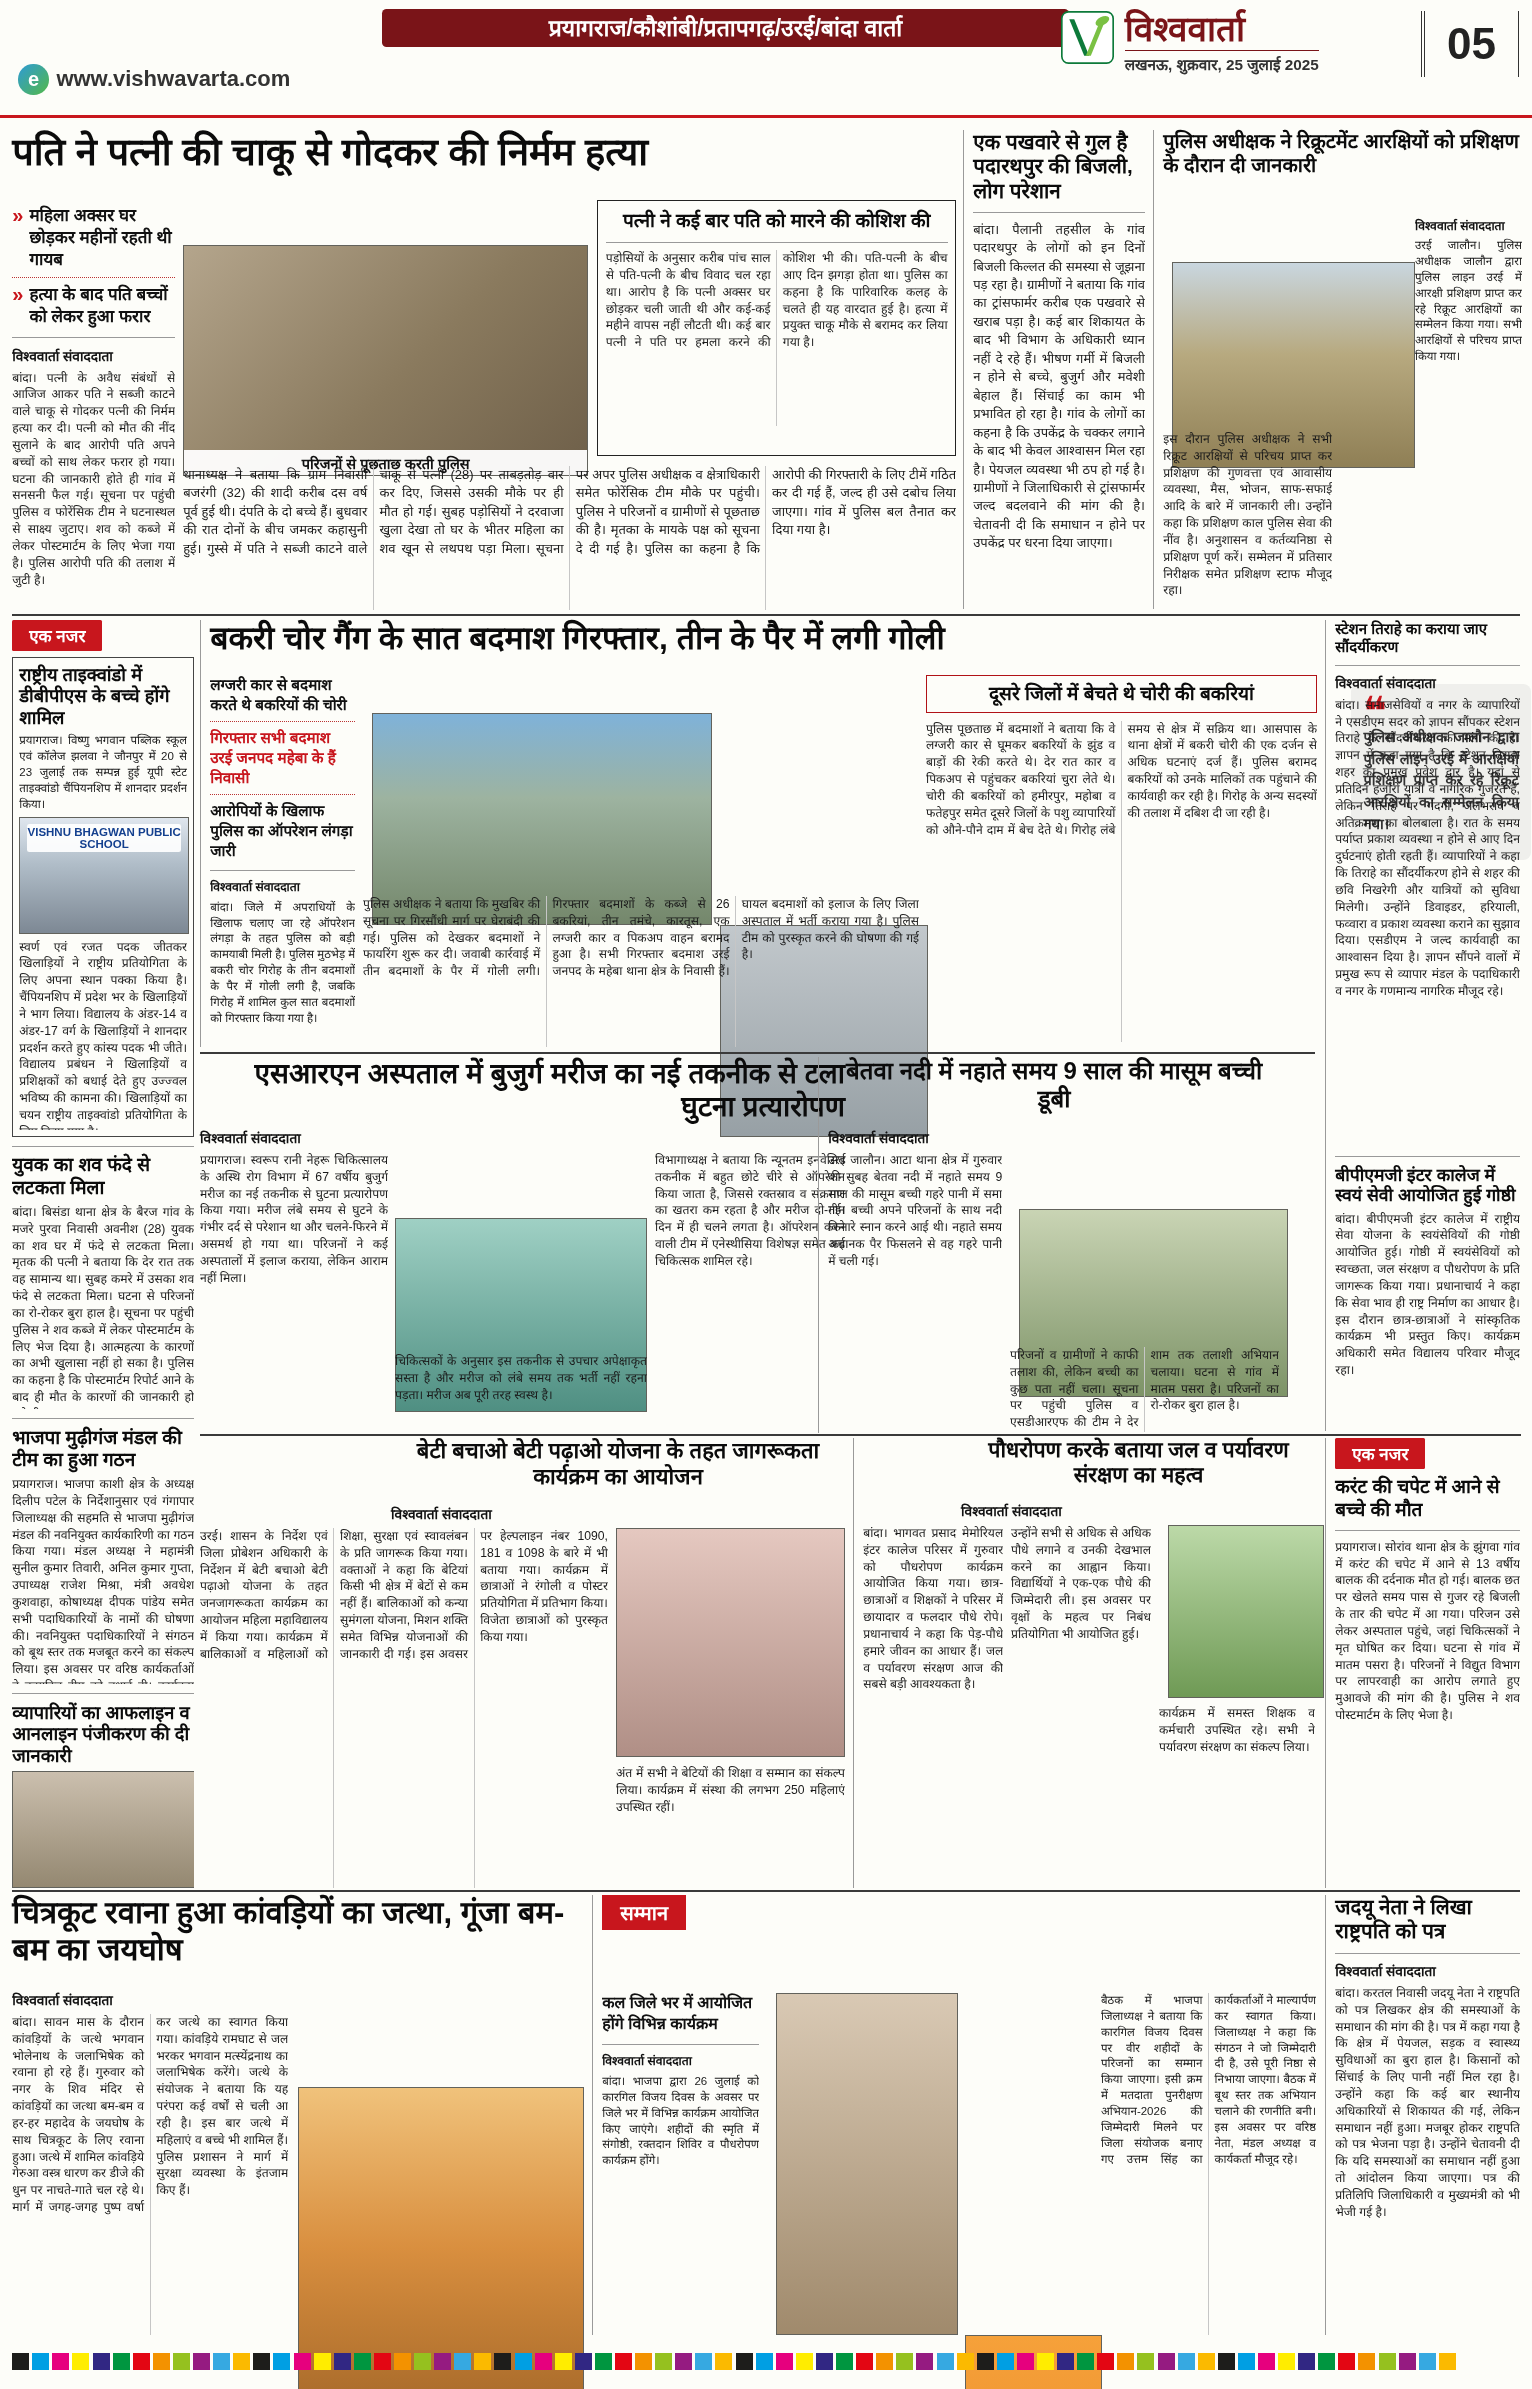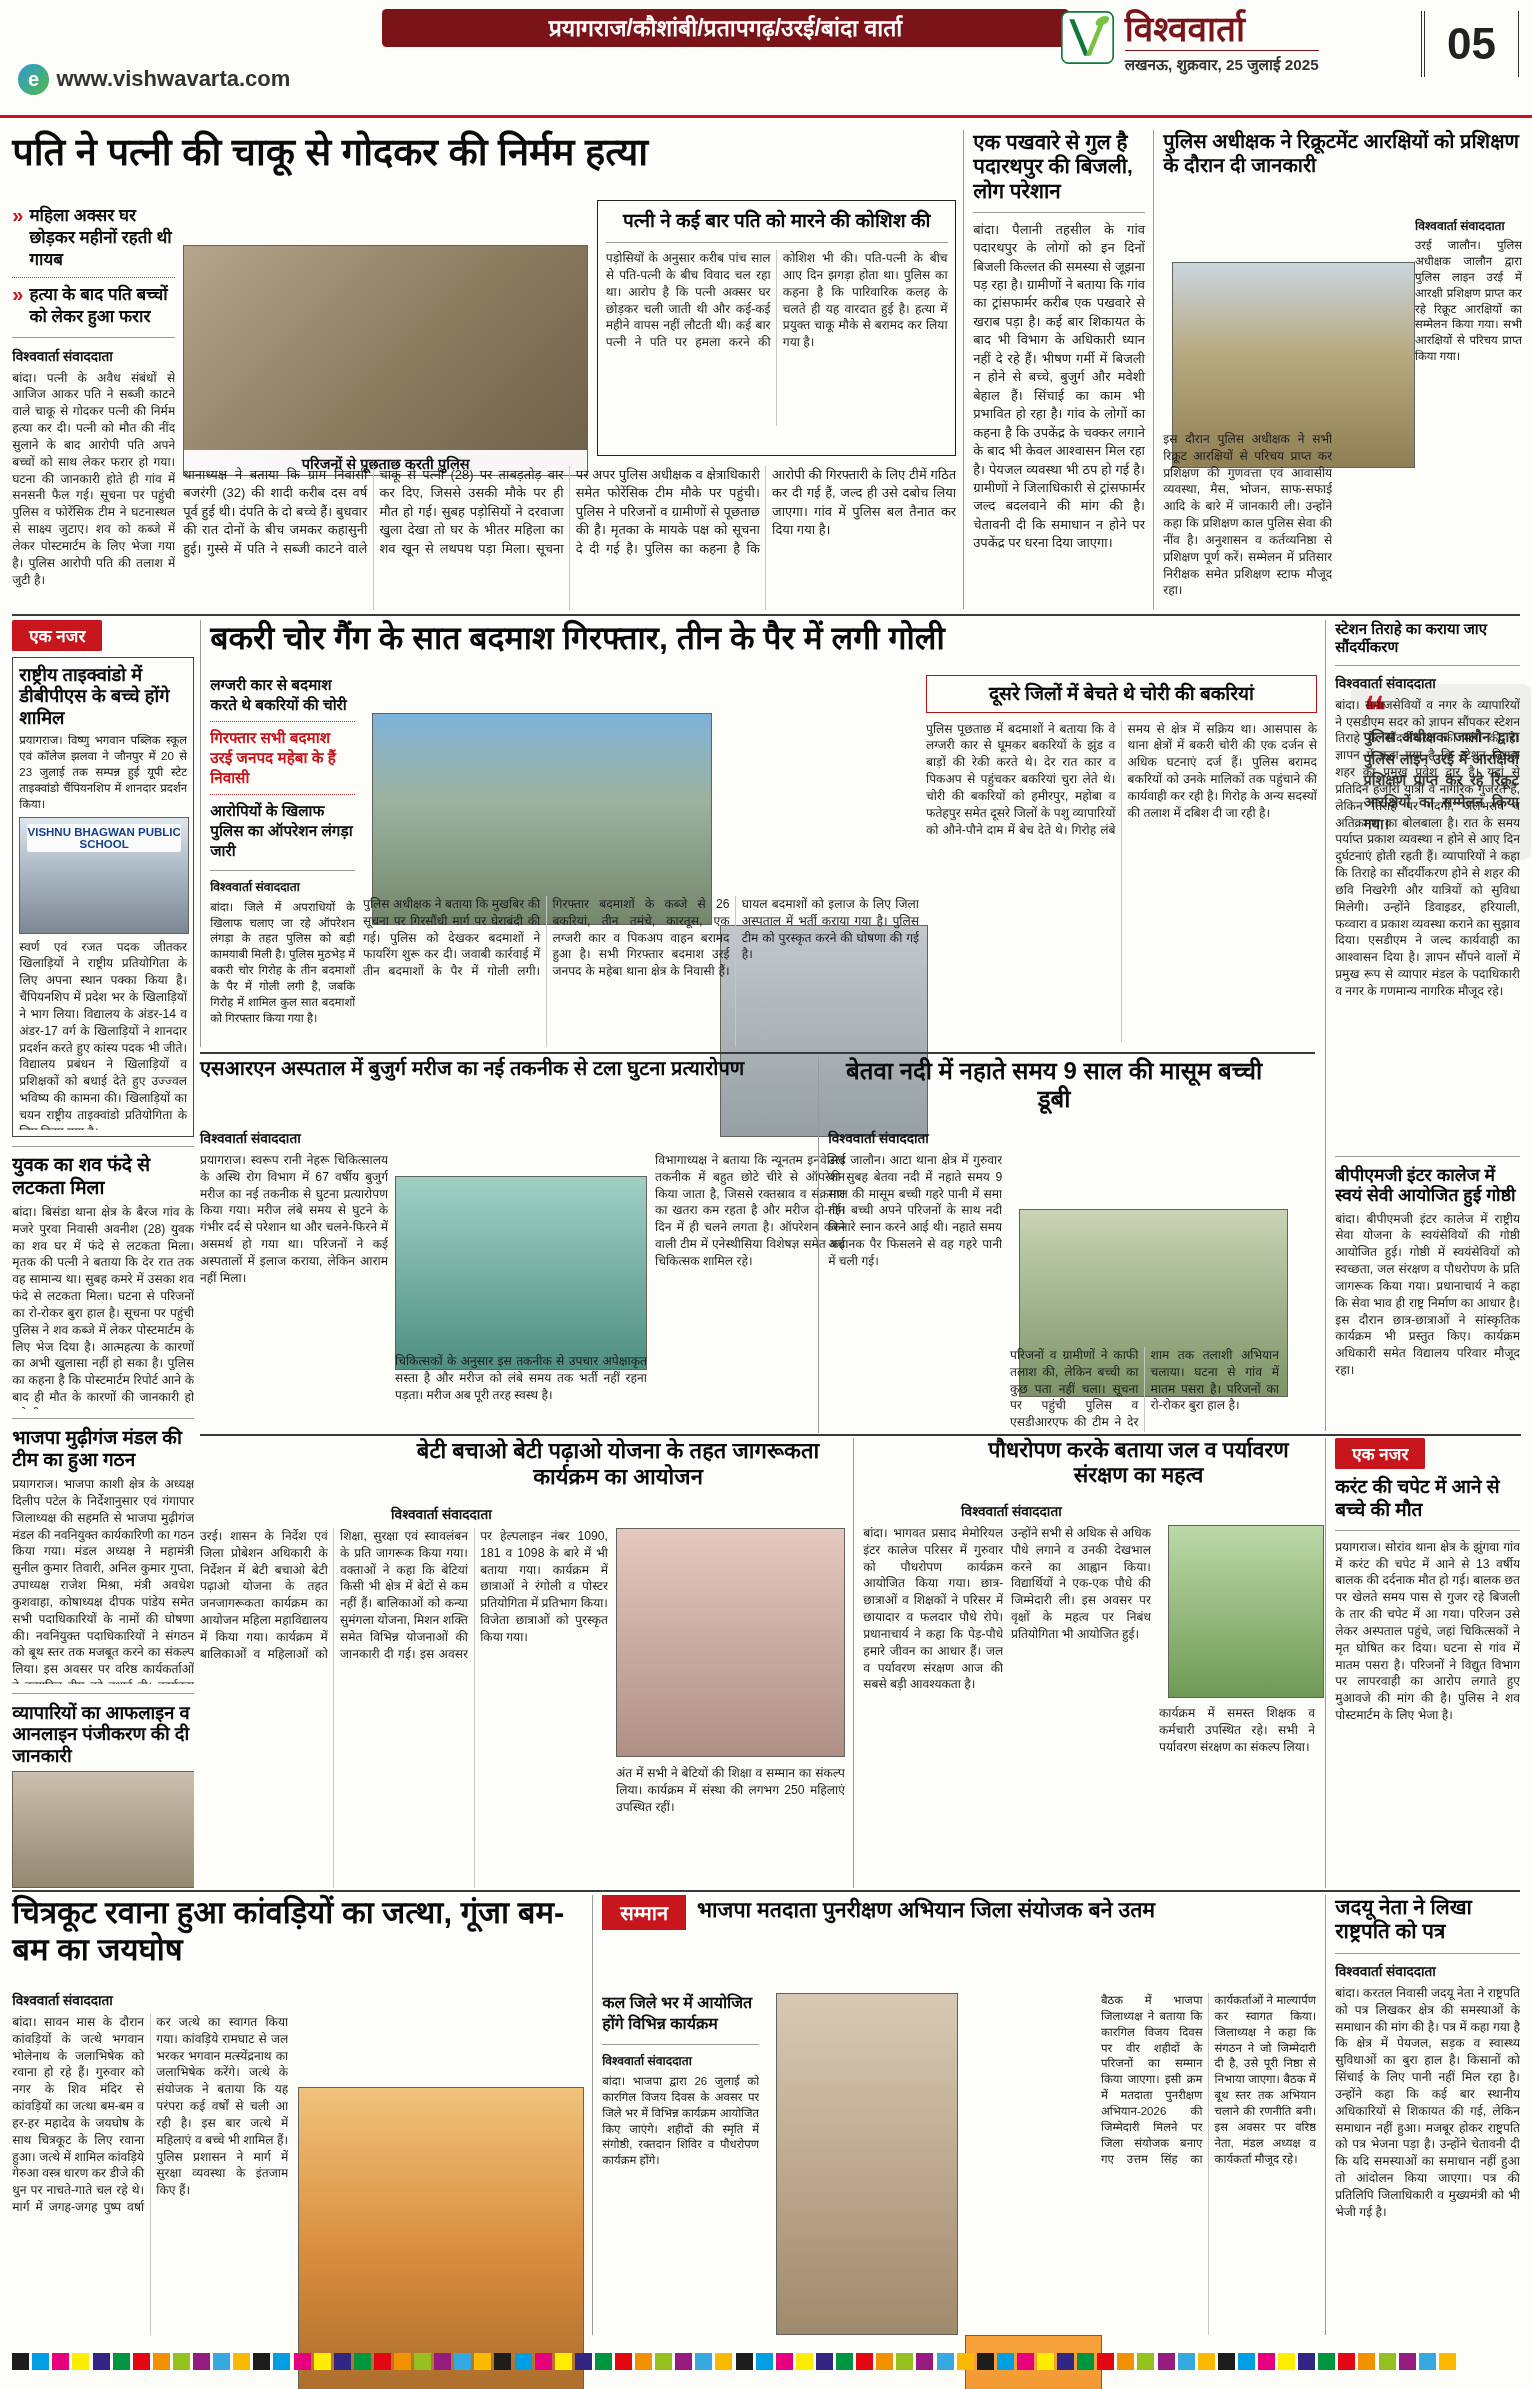--- a/index.html
+++ b/index.html
@@ -175,21 +175,21 @@
     <div class="byline">विश्ववार्ता संवाददाता</div>
     <div class="small-txt" style="height:450px">बांदा। समाजसेवियों व नगर के व्यापारियों ने एसडीएम सदर को ज्ञापन सौंपकर स्टेशन तिराहे के सौंदर्यीकरण की मांग की है। ज्ञापन में कहा गया है कि स्टेशन तिराहा शहर का प्रमुख प्रवेश द्वार है। यहां से प्रतिदिन हजारों यात्री व नागरिक गुजरते हैं, लेकिन तिराहे पर गंदगी, जलभराव व अतिक्रमण का बोलबाला है। रात के समय पर्याप्त प्रकाश व्यवस्था न होने से आए दिन दुर्घटनाएं होती रहती हैं। व्यापारियों ने कहा कि तिराहे का सौंदर्यीकरण होने से शहर की छवि निखरेगी और यात्रियों को सुविधा मिलेगी। उन्होंने डिवाइडर, हरियाली, फव्वारा व प्रकाश व्यवस्था कराने का सुझाव दिया। एसडीएम ने जल्द कार्यवाही का आश्वासन दिया है। ज्ञापन सौंपने वालों में प्रमुख रूप से व्यापार मंडल के पदाधिकारी व नगर के गणमान्य नागरिक मौजूद रहे।</div>
     <div class="sep"></div>
     <div class="hl" style="font-size:17.6px;margin:4.6px 0">बीपीएमजी इंटर कालेज में स्वयं सेवी आयोजित हुई गोष्ठी</div>
     <div class="small-txt" style="height:183px">बांदा। बीपीएमजी इंटर कालेज में राष्ट्रीय सेवा योजना के स्वयंसेवियों की गोष्ठी आयोजित हुई। गोष्ठी में स्वयंसेवियों को स्वच्छता, जल संरक्षण व पौधरोपण के प्रति जागरूक किया गया। प्रधानाचार्य ने कहा कि सेवा भाव ही राष्ट्र निर्माण का आधार है। इस दौरान छात्र-छात्राओं ने सांस्कृतिक कार्यक्रम भी प्रस्तुत किए। कार्यक्रम अधिकारी समेत विद्यालय परिवार मौजूद रहा।</div>
   </div>
 
   <div class="abs hrule" style="left:200px;top:1052px;width:1115px"></div>
 
   <div class="abs" style="left:200px;top:1057px;width:645px;height:376px">
-    <div class="hl" style="font-size:20px;text-align:left">एसआरएन अस्पताल में बुजुर्ग मरीज का नई तकनीक से टला घुटना प्रत्यारोपण</div>
+    <div class="hl" style="font-size:28px;text-align:right">एसआरएन अस्पताल में बुजुर्ग मरीज का नई तकनीक से टला घुटना प्रत्यारोपण</div>
     <div class="byline" style="position:absolute;left:0;top:69px">विश्ववार्ता संवाददाता</div>
     <div class="abs small-txt" style="left:0;top:95px;width:188px;height:281px">प्रयागराज। स्वरूप रानी नेहरू चिकित्सालय के अस्थि रोग विभाग में 67 वर्षीय बुजुर्ग मरीज का नई तकनीक से घुटना प्रत्यारोपण किया गया। मरीज लंबे समय से घुटने के गंभीर दर्द से परेशान था और चलने-फिरने में असमर्थ हो गया था। परिजनों ने कई अस्पतालों में इलाज कराया, लेकिन आराम नहीं मिला।</div>
     <div class="abs photo" style="left:195px;top:95px;width:252px;height:194px;background:linear-gradient(180deg,#9fd0c4,#4f8f82)"></div>
     <div class="abs small-txt" style="left:455px;top:95px;width:190px;height:281px">विभागाध्यक्ष ने बताया कि न्यूनतम इनवेसिव तकनीक में बहुत छोटे चीरे से ऑपरेशन किया जाता है, जिससे रक्तस्राव व संक्रमण का खतरा कम रहता है और मरीज दो-तीन दिन में ही चलने लगता है। ऑपरेशन करने वाली टीम में एनेस्थीसिया विशेषज्ञ समेत कई चिकित्सक शामिल रहे।</div>
     <div class="abs small-txt" style="left:195px;top:296px;width:252px;height:79px">चिकित्सकों के अनुसार इस तकनीक से उपचार अपेक्षाकृत सस्ता है और मरीज को लंबे समय तक भर्ती नहीं रहना पड़ता। मरीज अब पूरी तरह स्वस्थ है।</div>
   </div>
 
   <div class="abs vline" style="left:818px;top:1057px;width:462px;height:376px">
     <div class="hl" style="font-size:24px;text-align:center;padding:0 4.6px">बेतवा नदी में नहाते समय 9 साल की मासूम बच्ची डूबी</div>
     <div class="byline" style="position:absolute;left:9.2px;top:69px">विश्ववार्ता संवाददाता</div>
@@ -228,21 +228,20 @@
 
   <div class="abs" style="left:12.2px;top:1895px;width:571px;height:440px">
     <div class="hl" style="font-size:31px">चित्रकूट रवाना हुआ कांवड़ियों का जत्था, गूंजा बम-बम का जयघोष</div>
     <div class="byline" style="position:absolute;left:0;top:93px">विश्ववार्ता संवाददाता</div>
     <div class="abs small-txt cols2" style="left:0;top:119px;width:276px;height:321px">बांदा। सावन मास के दौरान कांवड़ियों के जत्थे भगवान भोलेनाथ के जलाभिषेक को रवाना हो रहे हैं। गुरुवार को नगर के शिव मंदिर से कांवड़ियों का जत्था बम-बम व हर-हर महादेव के जयघोष के साथ चित्रकूट के लिए रवाना हुआ। जत्थे में शामिल कांवड़िये गेरुआ वस्त्र धारण कर डीजे की धुन पर नाचते-गाते चल रहे थे। मार्ग में जगह-जगह पुष्प वर्षा कर जत्थे का स्वागत किया गया। कांवड़िये रामघाट से जल भरकर भगवान मत्स्येंद्रनाथ का जलाभिषेक करेंगे। जत्थे के संयोजक ने बताया कि यह परंपरा कई वर्षों से चली आ रही है। इस बार जत्थे में महिलाएं व बच्चे भी शामिल हैं। पुलिस प्रशासन ने मार्ग में सुरक्षा व्यवस्था के इंतजाम किए हैं।</div>
     <div class="abs photo" style="left:286px;top:119px;width:286px;height:321px;background:linear-gradient(180deg,#f0c27b,#d98f3f 50%,#a86a2a)"></div>
   </div>
 
   <div class="abs vline" style="left:592px;top:1895px;width:723px;height:440px">
     <div class="abs" style="left:9.2px;top:0;width:84px;height:35px;background:#c8161d;color:#fff;font-weight:800;font-size:20px;display:flex;align-items:center;justify-content:center">सम्मान</div>
-    <div class="hl" style="position:absolute;left:104px;top:3.1px;width:615px;font-size:21.4px">भाजपा मतदाता पुनरीक्षण अभियान जिला संयोजक बने उतम</div>
     <div class="abs" style="left:9.2px;top:98px;width:157px;height:342px;overflow:hidden">
       <div class="bullet-text" style="font-size:16px">कल जिले भर में आयोजित होंगे विभिन्न कार्यक्रम</div>
       <div class="sep"></div>
       <div class="byline" style="font-size:12.2px">विश्ववार्ता संवाददाता</div>
       <div class="small-txt" style="font-size:11.5px">बांदा। भाजपा द्वारा 26 जुलाई को कारगिल विजय दिवस के अवसर पर जिले भर में विभिन्न कार्यक्रम आयोजित किए जाएंगे। शहीदों की स्मृति में संगोष्ठी, रक्तदान शिविर व पौधरोपण कार्यक्रम होंगे।</div>
     </div>
     <div class="abs photo" style="left:174px;top:98px;width:182px;height:342px;background:linear-gradient(180deg,#d9c9b4,#a08a6c)"></div>
     <div class="abs photo" style="left:363px;top:98px;width:137px;height:342px;background:linear-gradient(180deg,#f6a13a,#e07b1f)">
       
     </div>

